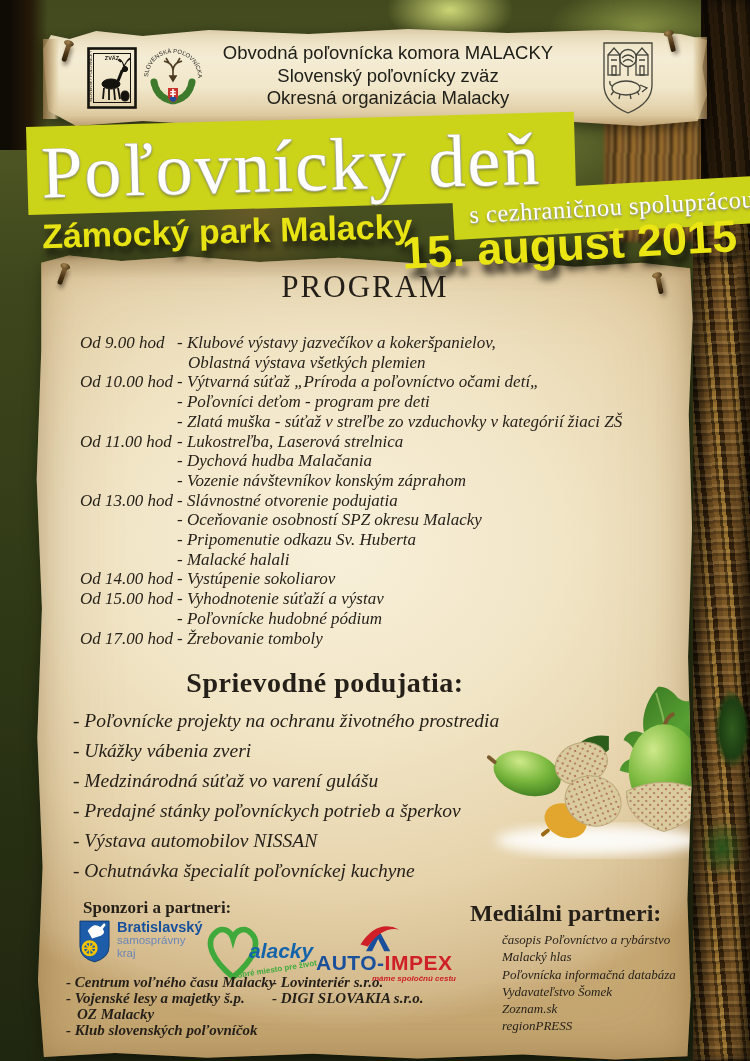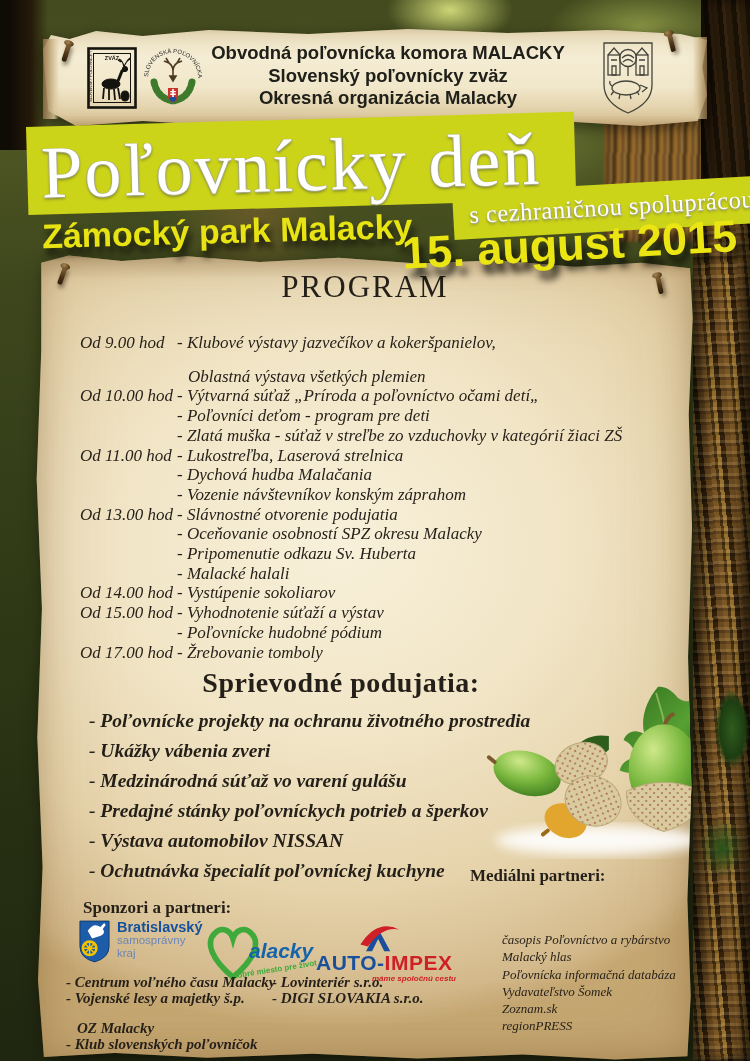--- a/index.html
+++ b/index.html
@@ -44,21 +44,21 @@
     filter:drop-shadow(0 4px 7px rgba(0,0,0,.45));}
   .scroll-bg{position:absolute;inset:0;background:
     linear-gradient(180deg,#e9dcba 0%,#f4ecd4 30%,#f1e7ca 60%,#e0cda4 88%,#c8ab7c 100%);
     box-shadow:inset 0 0 18px rgba(120,85,40,.35);
     clip-path:polygon(0 22%,1.2% 8%,4% 12%,8% 4%,15% 9%,25% 3%,40% 7%,55% 2%,70% 6%,85% 3%,96% 7%,100% 13%,99.3% 40%,100% 68%,98.6% 94%,90% 99%,75% 93%,60% 99%,45% 94%,30% 100%,15% 94%,5% 99%,0.8% 84%,0.4% 55%);}
   .curl-l{position:absolute;left:0;top:12%;width:16px;height:80%;
     background:linear-gradient(90deg,#8f6f42,#d9c59a 70%,rgba(217,197,154,0));opacity:.85;}
   .curl-r{position:absolute;right:0;top:10%;width:14px;height:82%;
     background:linear-gradient(270deg,#8f6f42,#d9c59a 70%,rgba(217,197,154,0));opacity:.8;}
   .org-text{position:absolute;left:150px;width:390px;top:15px;text-align:center;
-    font-family:"Liberation Sans",sans-serif;font-weight:700;font-size:18.5px;line-height:22.6px;color:#20201a;}
+    font-family:"Liberation Sans",sans-serif;font-weight:400;font-size:18.5px;line-height:22.6px;color:#20201a;}
   .stamp{position:absolute;left:44px;top:20px;width:50px;height:62px;}
   .komora{position:absolute;left:98px;top:11px;width:64px;height:78px;}
   .crest{position:absolute;left:557px;top:12px;width:56px;height:78px;}
 
   
   .banner-main{position:absolute;left:26px;top:127px;width:548px;height:88px;background:#ccd41a;
     transform:rotate(-1.6deg);transform-origin:0 0;z-index:6;}
   .banner-main h1{margin:0;padding:9px 0 0 14px;font-weight:400;font-size:74px;line-height:1;
     letter-spacing:2px;color:#fff;font-family:"Liberation Serif",serif;
     text-shadow:1px 0 0 #a9ac8c,-1px 0 0 #a9ac8c,0 1px 0 #a9ac8c,0 2px 3px rgba(70,70,45,.6);}
@@ -80,30 +80,30 @@
     linear-gradient(180deg, rgba(120,88,45,.28) 0, rgba(120,88,45,0) 26px),
     radial-gradient(85% 60% at 46% 36%,#f8f0da 0%,#f1e5c6 40%,#e6d3ab 72%,#d3b98b 94%,#c6a873 100%);
     box-shadow:inset 0 0 34px rgba(120,85,40,.4), inset 0 0 90px rgba(140,105,55,.22);
     clip-path:polygon(0.8% 1.2%,5% 0.3%,13% 1%,23% 0.4%,34% 1.1%,46% 0.6%,58% 1.3%,70% 0.9%,82% 1.7%,92% 1.2%,99.4% 1.9%,99.8% 8%,99.2% 20%,99.7% 34%,99.1% 50%,99.6% 66%,99% 80%,99.5% 92%,99% 99.4%,88% 99.8%,74% 99.2%,58% 99.7%,42% 99.1%,26% 99.6%,12% 99%,1.2% 99.5%,0.3% 90%,1% 76%,0.2% 60%,0.9% 44%,0.1% 28%,0.8% 12%);}
   .program-h{position:absolute;left:0;width:100%;top:16px;text-align:center;
     font-size:31px;letter-spacing:2px;color:#241f18;}
   .sched{position:absolute;left:44px;top:80px;font-style:italic;font-weight:500;
     font-size:17px;line-height:19.7px;white-space:nowrap;}
   .srow{display:flex;}
   .stime{width:97px;flex:0 0 97px;}
-  .cont{margin-left:11px;margin-top:14px;}
-  .events-h{position:absolute;left:16px;width:578px;top:414px;text-align:center;
+  .cont{margin-left:11px;}
+  .events-h{position:absolute;left:0;width:578px;top:414px;text-align:center;
     font-size:28px;font-weight:600;letter-spacing:.5px;}
-  .events{position:absolute;left:37px;top:453px;font-style:italic;font-weight:700;
-    font-size:19.5px;line-height:29.9px;white-space:nowrap;margin-left:16px;}
+  .events{position:absolute;left:37px;top:453px;font-style:italic;font-weight:400;
+    font-size:19.5px;line-height:29.9px;white-space:nowrap;}
   .acorns{position:absolute;left:440px;top:424px;width:250px;height:182px;}
 
   
   .sp-h{position:absolute;left:47px;top:645px;font-weight:700;font-size:17px;}
-  .mp-h{position:absolute;left:434px;top:613px;font-weight:700;font-size:17px;}
+  .mp-h{position:absolute;left:434px;top:647px;font-weight:700;font-size:24px;}
   .bsk{position:absolute;left:42px;top:666px;width:33px;height:45px;}
   .bsk-name{position:absolute;left:81px;top:667px;font-family:"Liberation Sans",sans-serif;line-height:14px;}
   .bsk-name .b1{font-weight:700;font-size:14.5px;color:#15509e;}
   .bsk-name .b2{font-weight:400;font-size:11.5px;color:#6a87b8;line-height:12.5px;}
   .heart{position:absolute;left:168px;top:668px;width:58px;height:62px;}
   .mal-word{position:absolute;left:213px;top:686px;font-family:"Liberation Sans",sans-serif;
     font-weight:700;font-style:italic;font-size:21px;color:#1464ac;}
   .mal-tag{position:absolute;left:196px;top:712px;font-family:"Liberation Sans",sans-serif;
     font-weight:700;font-size:8px;color:#3faa3b;transform:rotate(-9deg);}
   .swoosh{position:absolute;left:322px;top:672px;width:44px;height:28px;}

